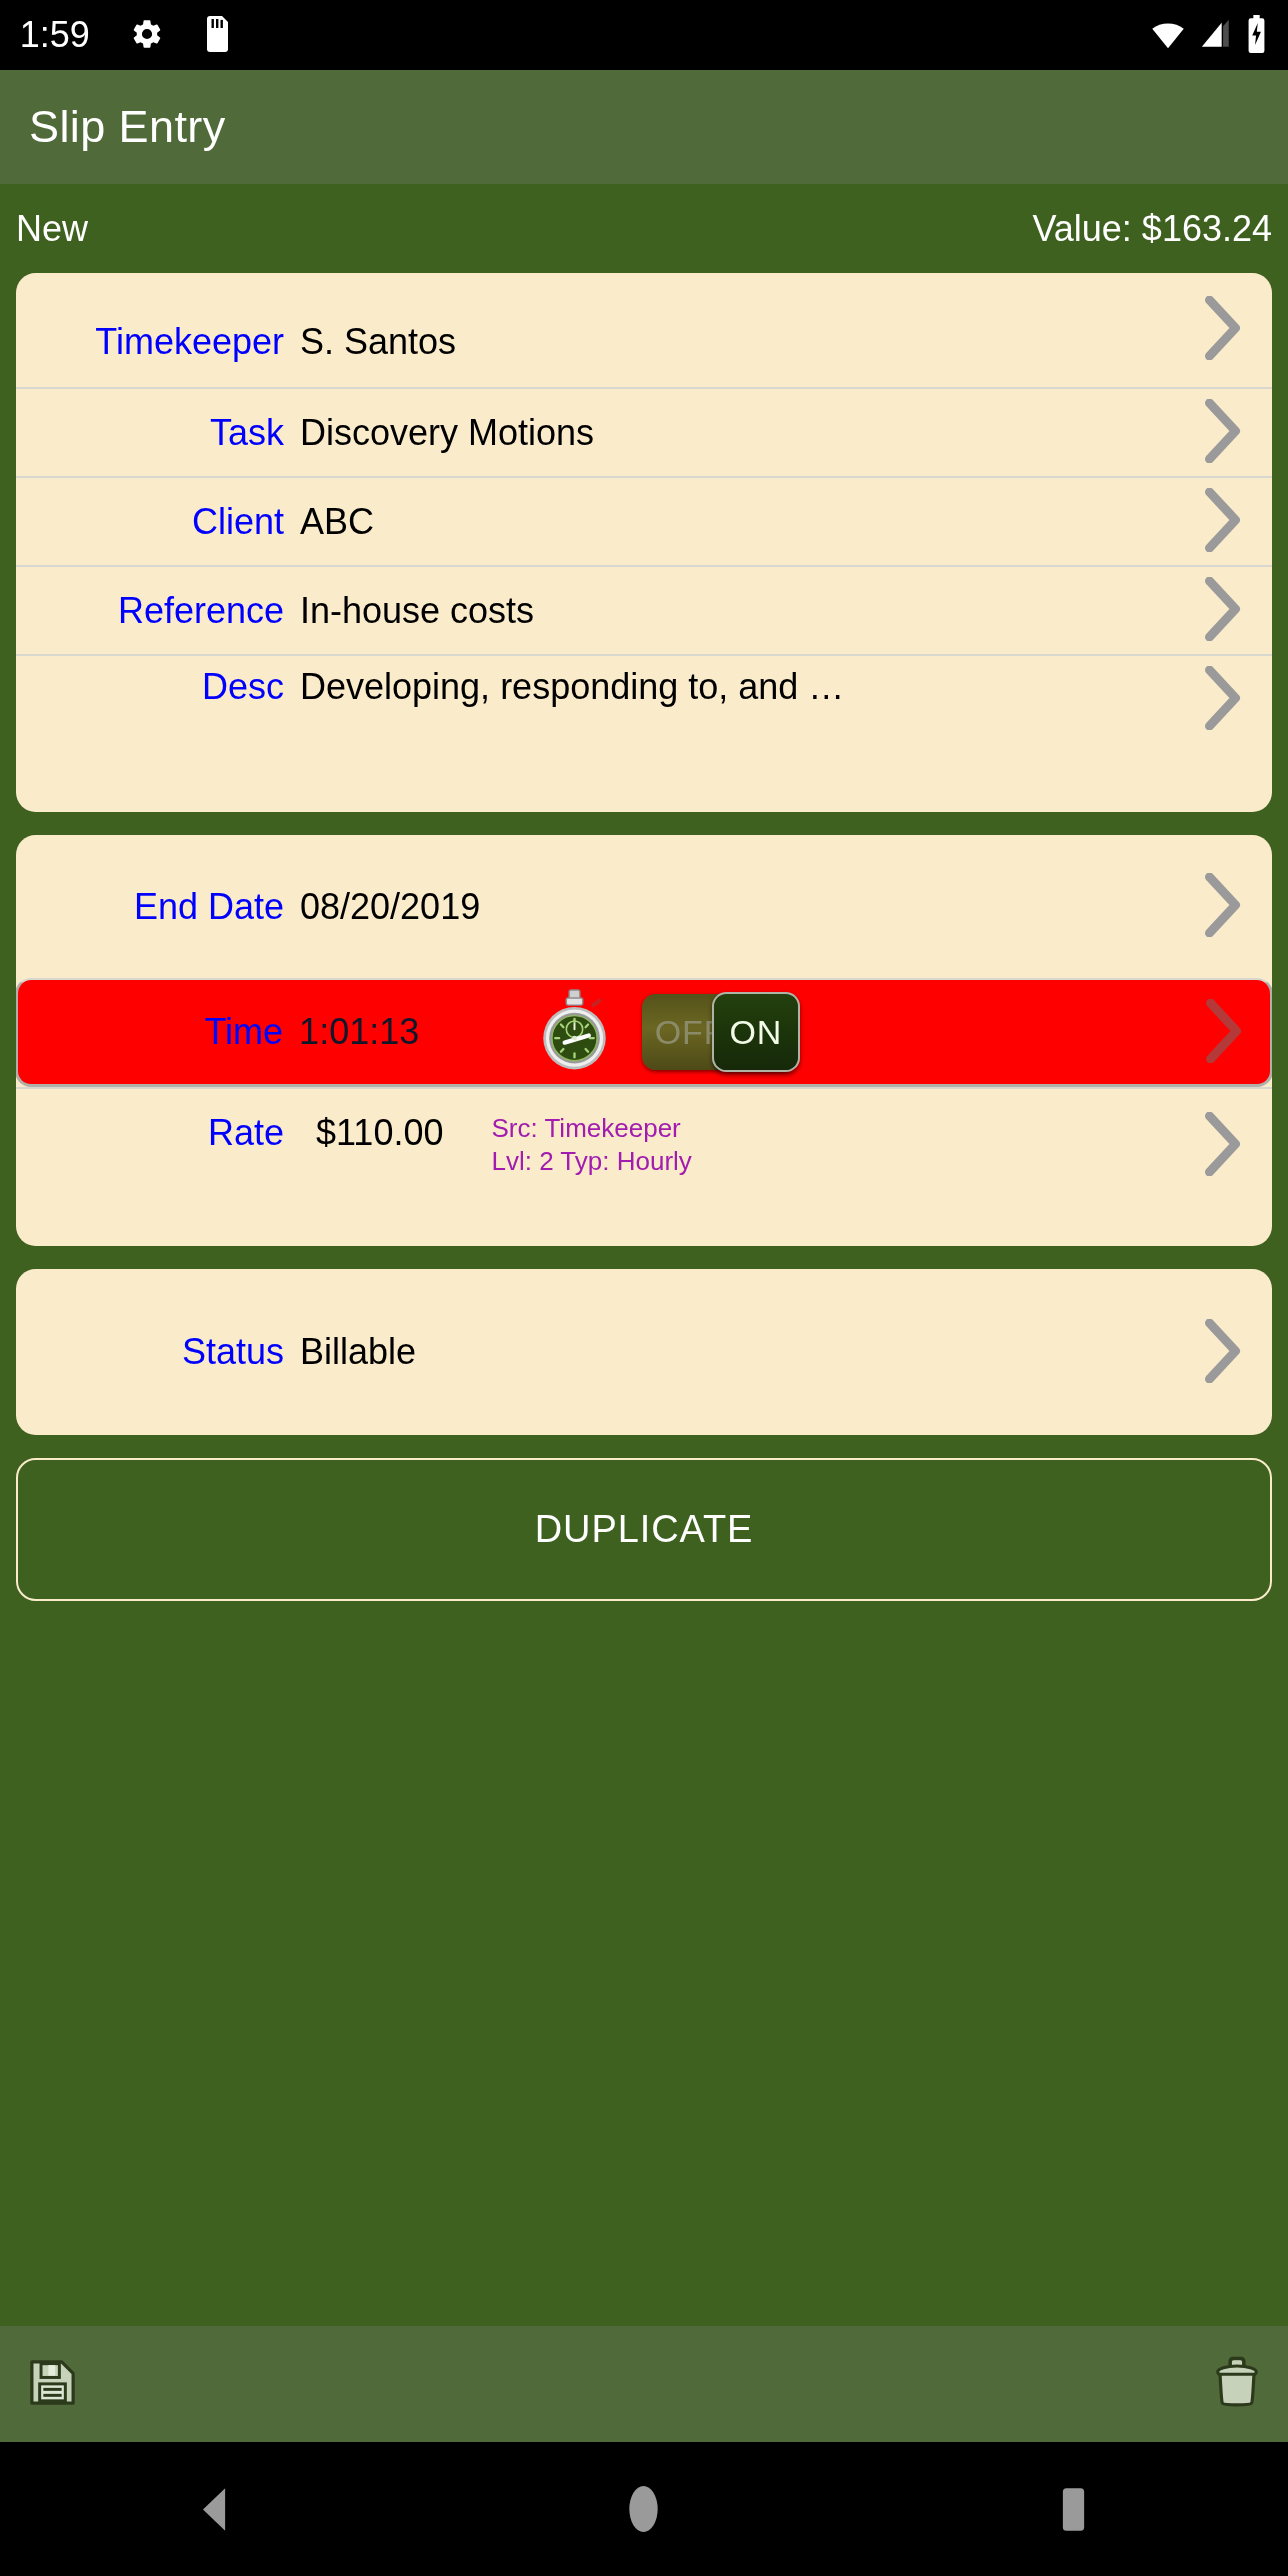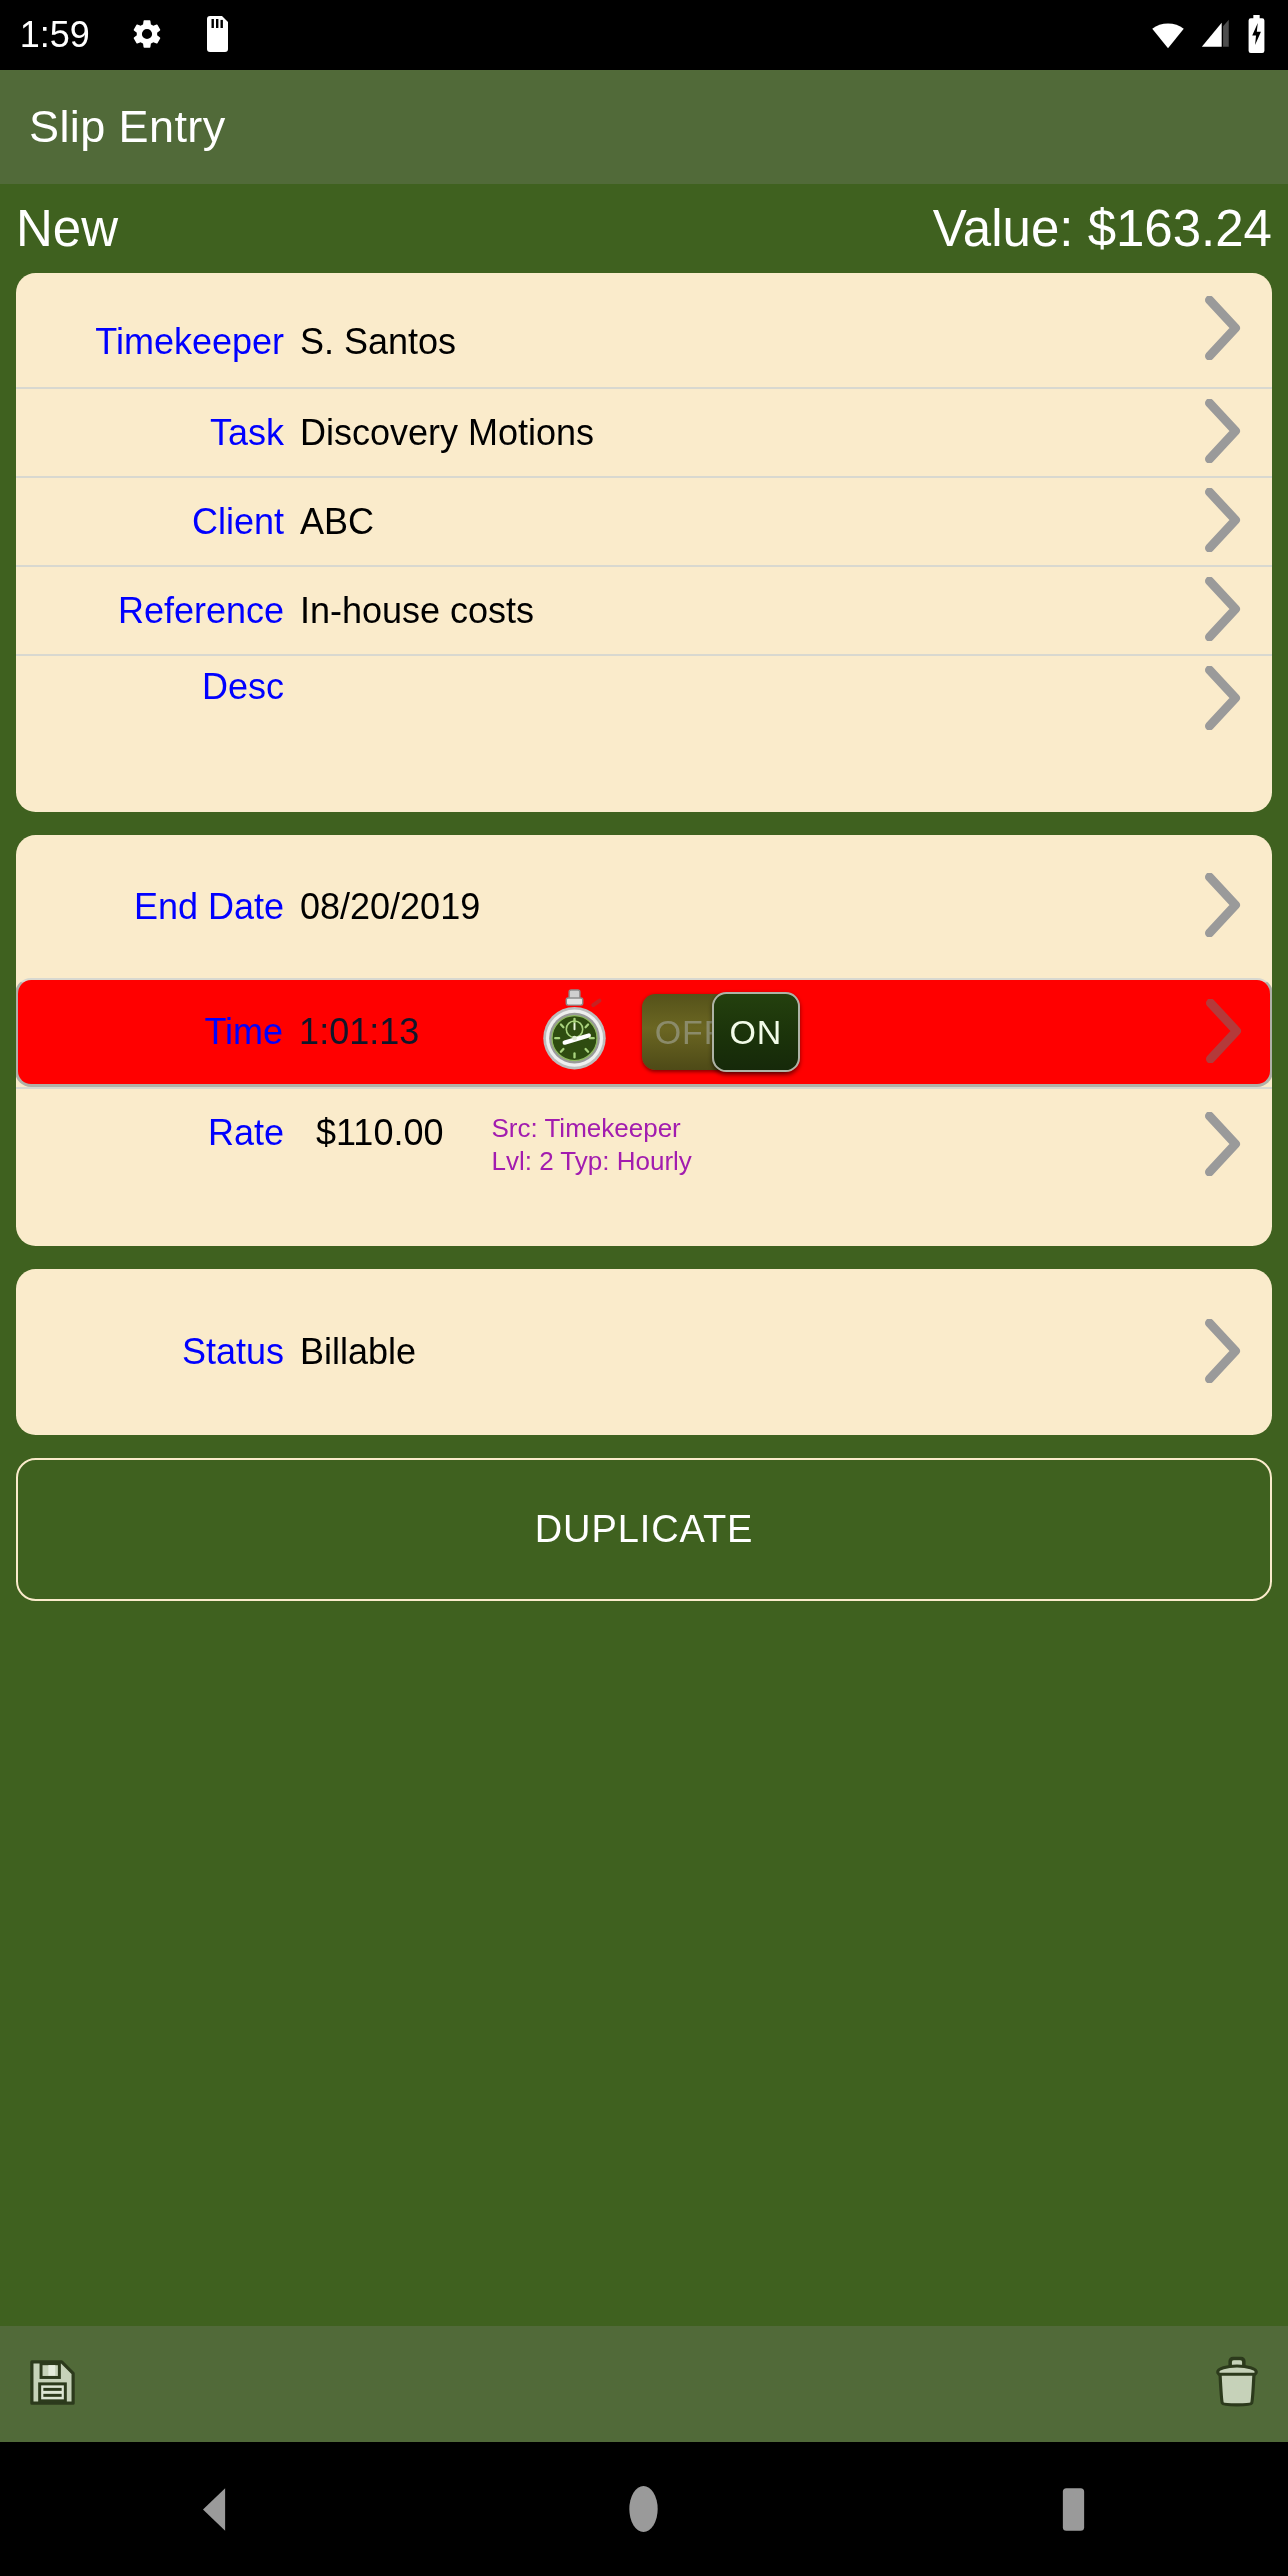--- a/index.html
+++ b/index.html
@@ -58,21 +58,21 @@
     height: 89px;
     background: #3F611F;
     display: flex;
     align-items: center;
     justify-content: space-between;
     padding: 0 16px 0 16px;
     flex: 0 0 auto;
   }
   .subheader-left, .subheader-right {
     color: #FFFFFF;
-    font-size: 51px;
+    font-size: 36px;
     font-weight: 400;
   }
 
   
   .content {
     flex: 1 1 auto;
     position: relative;
     overflow: hidden;
     padding: 0 16px;
   }
@@ -328,20 +328,21 @@
         <div class="row-value">In-house costs</div>
         <span class="chevron">
           <svg width="41" height="64" viewBox="0 0 20 32">
               <path d="M4 2 L17 16 L4 30" fill="none" stroke="#9a9a9a" stroke-width="4.5" stroke-linecap="round" stroke-linejoin="round"></path>
             </svg>
         </span>
       </div>
 
       <div class="row">
         <div class="row-label">Desc</div>
+        <div class="row-value">Developing, responding to, and …</div>
         <span class="chevron">
           <svg width="41" height="64" viewBox="0 0 20 32">
               <path d="M4 2 L17 16 L4 30" fill="none" stroke="#9a9a9a" stroke-width="4.5" stroke-linecap="round" stroke-linejoin="round"></path>
             </svg>
         </span>
       </div>
 
     </div>
 
     <div class="card card-time">

